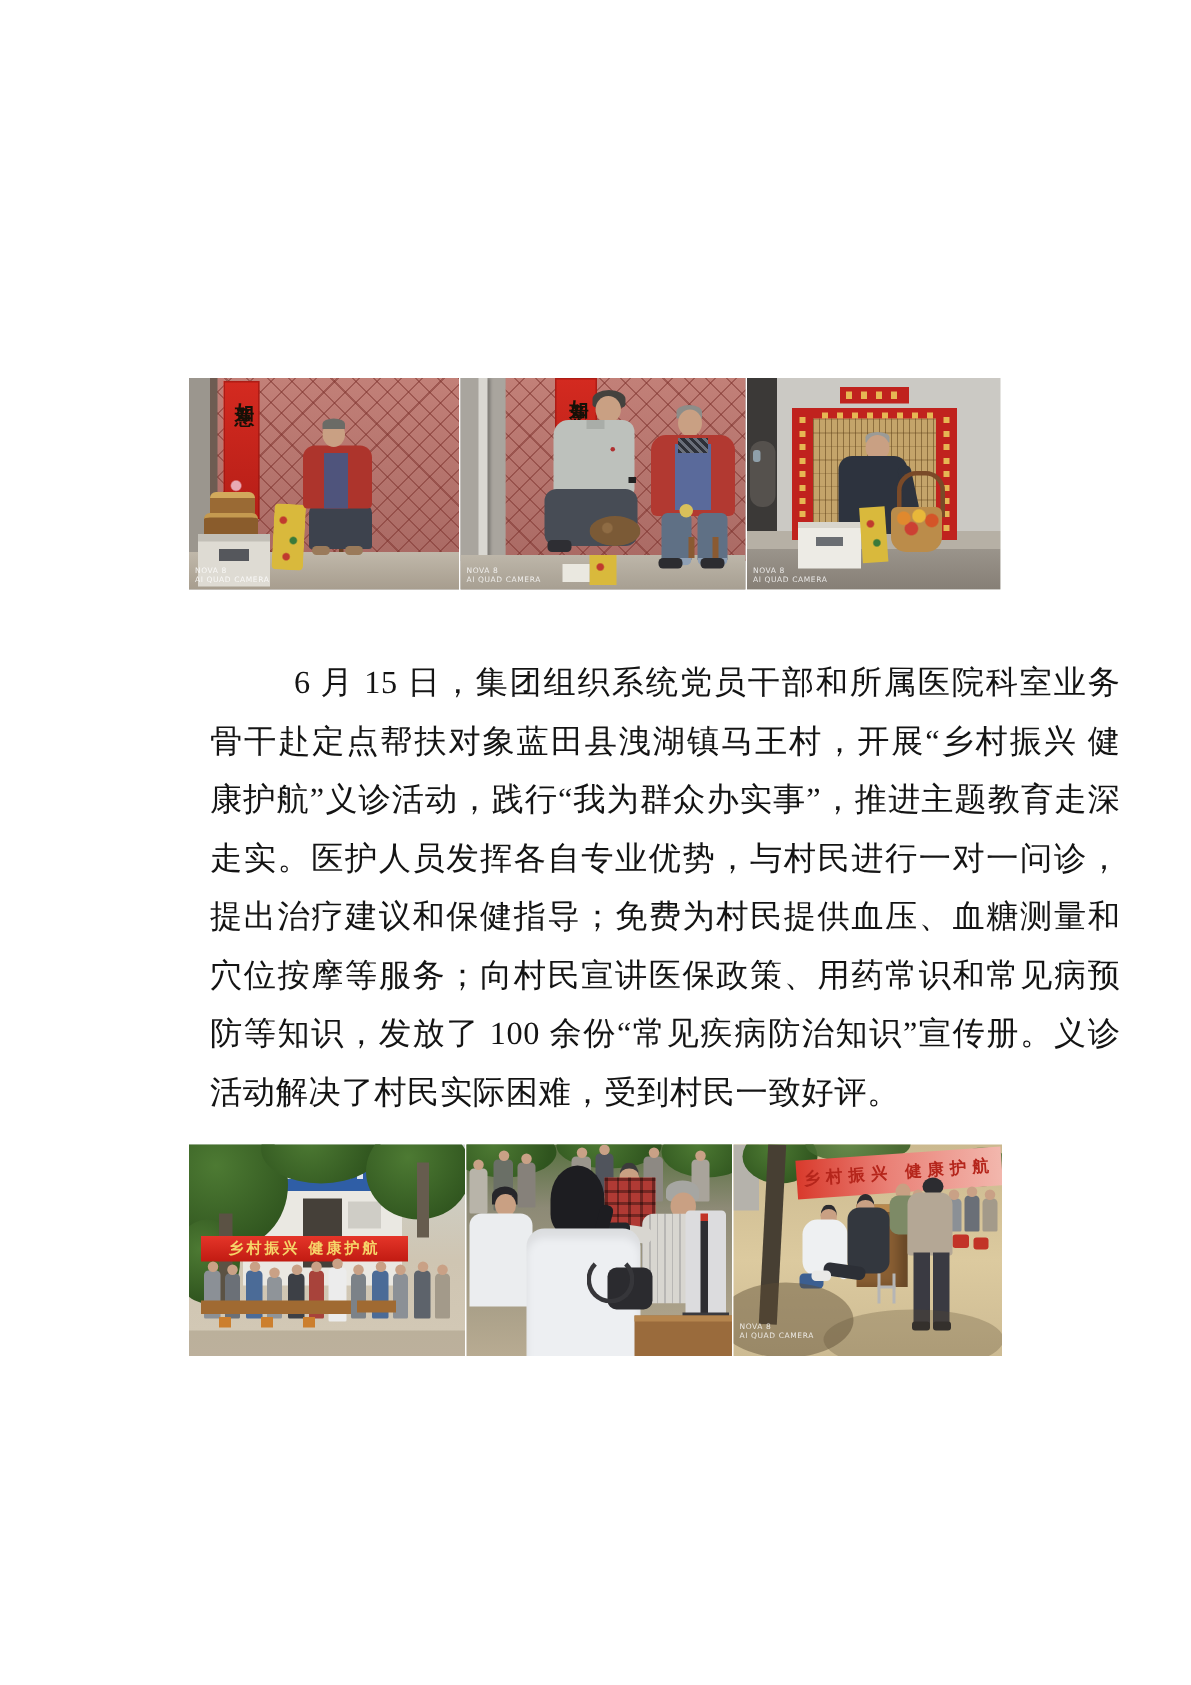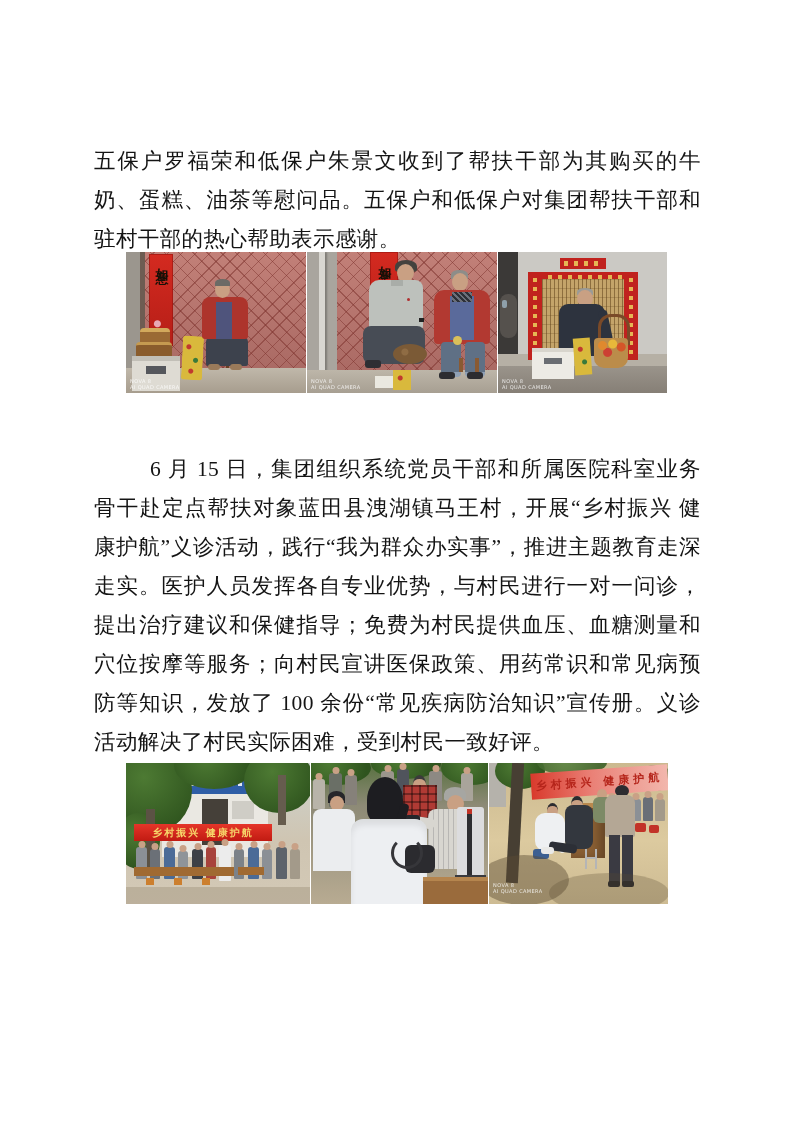--- a/index.html
+++ b/index.html
@@ -1,21 +1,21 @@
 <!DOCTYPE html>
 <html><head>
 <meta charset="utf-8">
 <style>
   html,body{margin:0;padding:0;background:#ffffff;}
   .page{position:relative;width:794px;height:1123px;background:#ffffff;margin:0 auto;overflow:hidden;
         font-family:"Liberation Serif","DejaVu Serif",serif;color:#141414;}
   .para{position:absolute;left:94px;width:607px;font-size:21.5px;line-height:39px;
         text-align:justify;text-align-last:left;letter-spacing:.4px;margin:0;}
   #p1{top:142px;}
-  #p2{top:450px;text-indent:56px;}
+  #p2{top:436px;text-indent:56px;margin-left:46px;}
   .heading{position:absolute;left:94px;top:400px;width:607px;padding-left:53px;box-sizing:border-box;
         font-family:"Liberation Sans","DejaVu Sans",sans-serif;font-weight:bold;font-size:21px;line-height:30px;color:#0d0d0d;margin:0;}
   .prow{position:absolute;left:126px;display:flex;gap:1px;}
   #row1{top:252px;}
   #row2{top:763px;}
   .photo{position:relative;height:141px;overflow:hidden;flex:none;background:#9b968e;}
   .ly{position:absolute;}
   .quilt{background-color:#b97a73;background-image:
      repeating-linear-gradient(45deg,rgba(125,50,45,.5) 0,rgba(125,50,45,.5) 1px,transparent 1px,transparent 10px),
      repeating-linear-gradient(-45deg,rgba(125,50,45,.5) 0,rgba(125,50,45,.5) 1px,transparent 1px,transparent 10px),
@@ -37,21 +37,20 @@
      border-radius:50%;background:#c9a186;display:block;}
   .foli{position:absolute;border-radius:50%;background:radial-gradient(circle at 40% 35%,#4d7a33,#2f541e 80%);}
   .goldv{background-image:repeating-linear-gradient(180deg,#e6b653 0 4px,transparent 4px 9px);}
   .goldh{background-image:repeating-linear-gradient(90deg,#e6b653 0 4px,transparent 4px 10px);}
 </style>
 </head>
 <body>
 
 <div class="page">
 
-  <p class="para" id="p1">五保户罗福荣和低保户朱景文收到了帮扶干部为其购买的牛奶、蛋糕、油茶等慰问品。五保户和低保户对集团帮扶干部和驻村干部的热心帮助表示感谢。</p>
 
   <div class="prow" id="row1">
 
     <div class="photo" style="width:180px">
       <div class="ly quilt" style="left:14px;top:0;width:166px;height:118px"></div>
       <div class="ly" style="left:0;top:0;width:14px;height:118px;background:#9b968e;border-right:1px solid #7c766d"></div>
       <div class="ly" style="left:0;top:116px;width:180px;height:25px;background:linear-gradient(180deg,#c0b8aa,#a79d8e)"></div>
       <div class="ly" style="left:14px;top:0;width:5px;height:116px;background:#6e5c52"></div>
       <div class="ly couplet" style="left:23px;top:2px;width:24px;height:92px">
           <span>如意</span>

